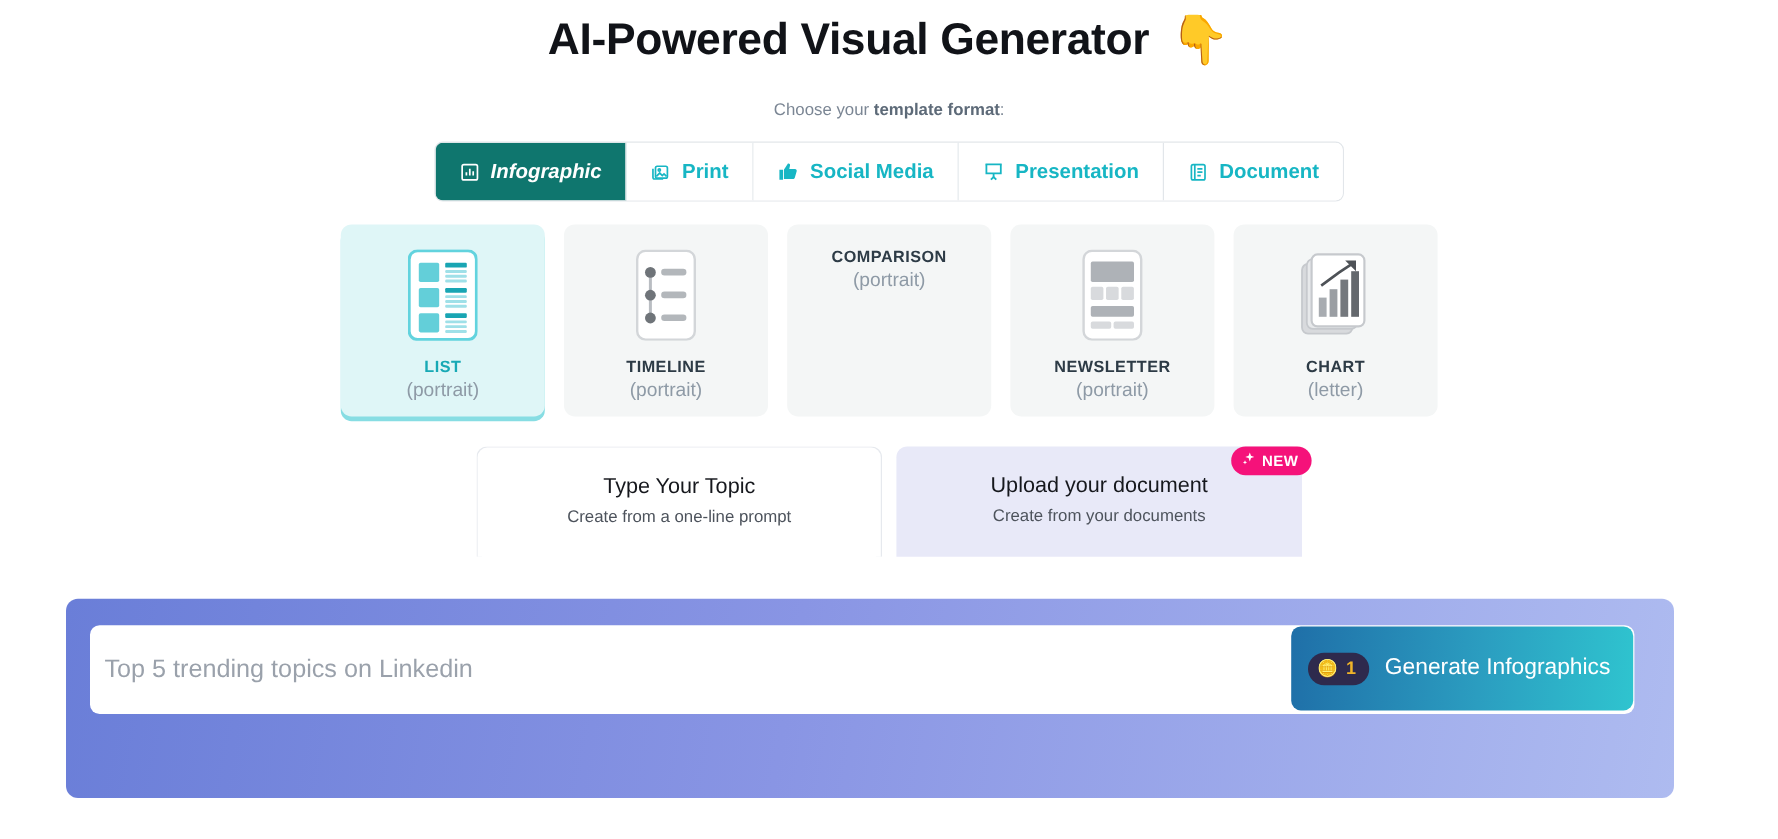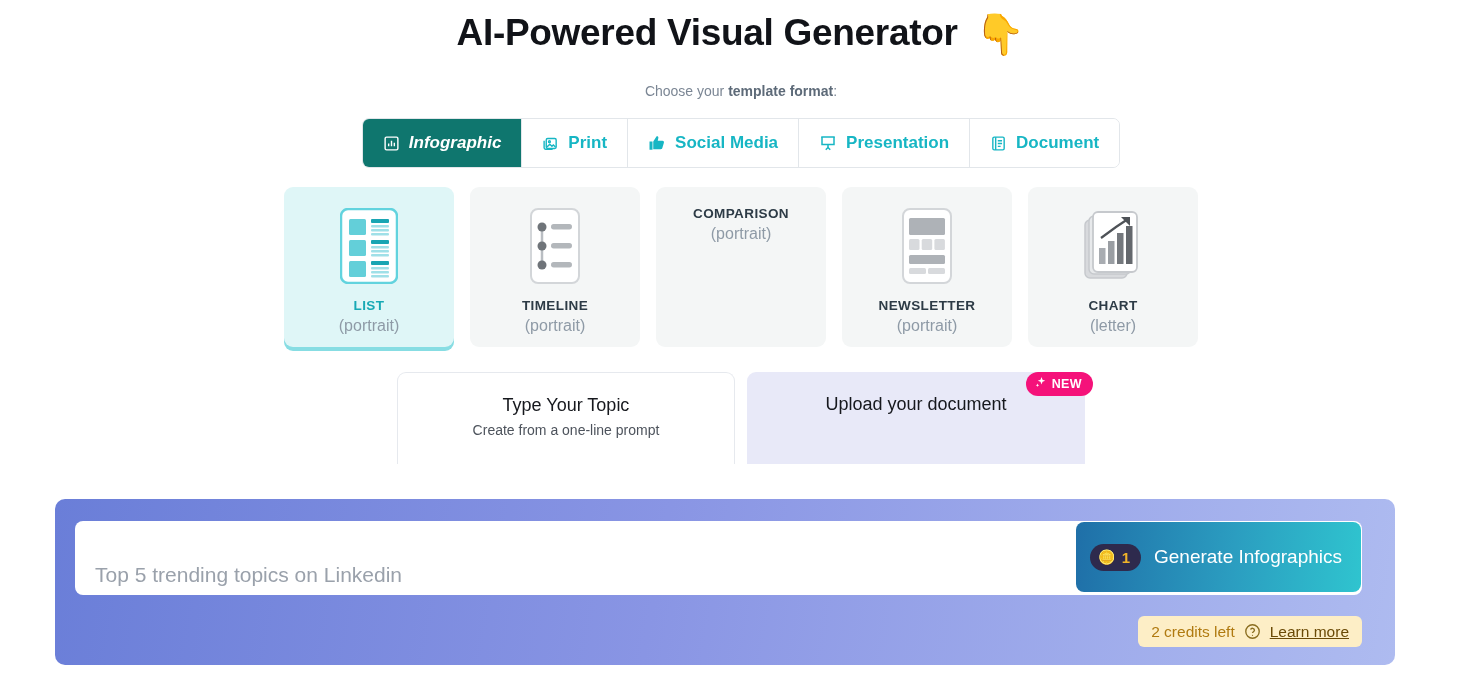--- a/index.html
+++ b/index.html
@@ -96,21 +96,21 @@
   
   .panel {
     position: absolute; left: 55px; top: 499px;
     width: 1340px; height: 166px;
     border-radius: 10px;
     background: linear-gradient(100deg, #6a7ed8 0%, #8995e4 45%, #aebbf0 100%);
   }
   .panel-inner { padding: 22px 33px 0 20px; position: relative; height: 100%; }
   .prompt-box {
     background: #fff; border-radius: 8px; height: 74px;
-    display: flex; align-items: flex-end; padding: 0 18px;
+    display: flex; align-items: center; padding: 0 10px;
     position: relative;
   }
   .prompt-input {
     flex: 1; border: none; outline: none; background: transparent;
     font-family: "Liberation Sans", sans-serif;
     font-size: 21px; color: #2a2e36; height: 40px;
   }
   .prompt-input::placeholder { color: #9aa1ab; }
   .gen-btn {
     position: absolute; right: 1px; top: 1px;
@@ -305,20 +305,21 @@
 <div class="modes-wrap">
   <div class="modes">
 
     <div class="mode left">
       <div class="mode-title">Type Your Topic</div>
       <div class="mode-sub">Create from a one-line prompt</div>
     </div>
 
     <div class="mode right">
       <div class="mode-title">Upload your document</div>
+      <div class="mode-sub">Create from your documents</div>
     </div>
 
     <div class="new-badge">
       <span>
         <svg width="12" height="12" viewBox="0 0 24 24" fill="#ffffff">
           <path d="M13 2l2 5.5L20.5 9.5 15 11.5 13 17l-2-5.5L5.5 9.5 11 7.5z"></path>
           <path d="M5 15l1 2.6L8.6 18.6 6 19.6 5 22.2 4 19.6 1.4 18.6 4 17.6z"></path>
         </svg>
       </span>
       <span>NEW</span>
@@ -335,26 +336,15 @@
 
       <button class="gen-btn">
         <span class="coin-pill">
           <span class="coin-glyph">🪙</span>
           <span class="coin-count">1</span>
         </span>
         <span class="gen-label">Generate Infographics</span>
       </button>
     </div>
 
-    <div class="credits">
-      <span class="credits-text">2 credits left</span>
-      <span class="q-icon">
-        <svg width="17" height="17" viewBox="0 0 24 24" fill="none" stroke="#8a6d1f" stroke-width="1.9">
-          <circle cx="12" cy="12" r="9.5"></circle>
-          <path d="M9.3 9.2a2.8 2.8 0 0 1 5.4.9c0 1.9-2.7 2.3-2.7 4"></path>
-          <circle cx="12" cy="17.4" r="0.9" fill="#8a6d1f" stroke="none"></circle>
-        </svg>
-      </span>
-      <span class="learn-more">Learn more</span>
-    </div>
 
   </div>
 </div>
 
 </body></html>

